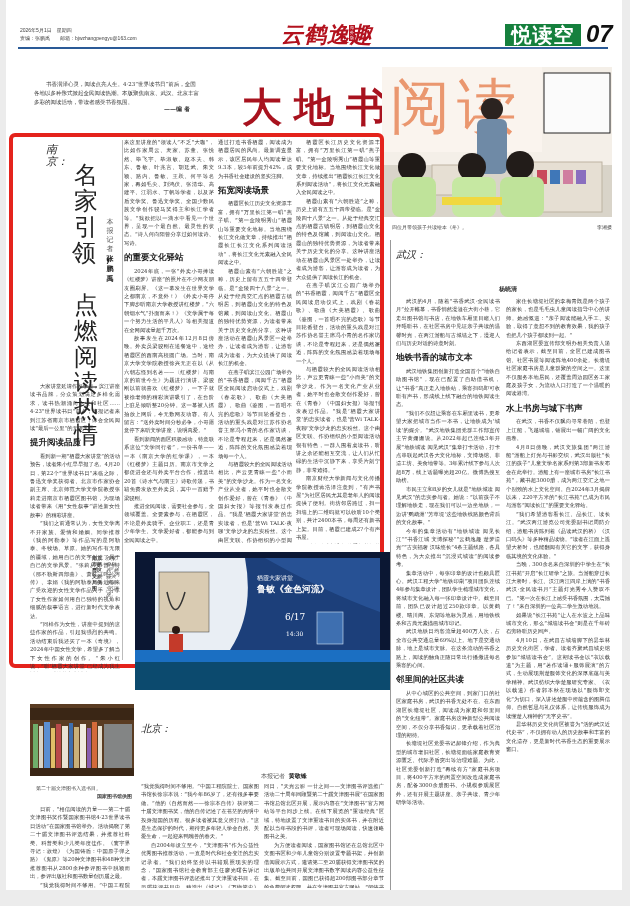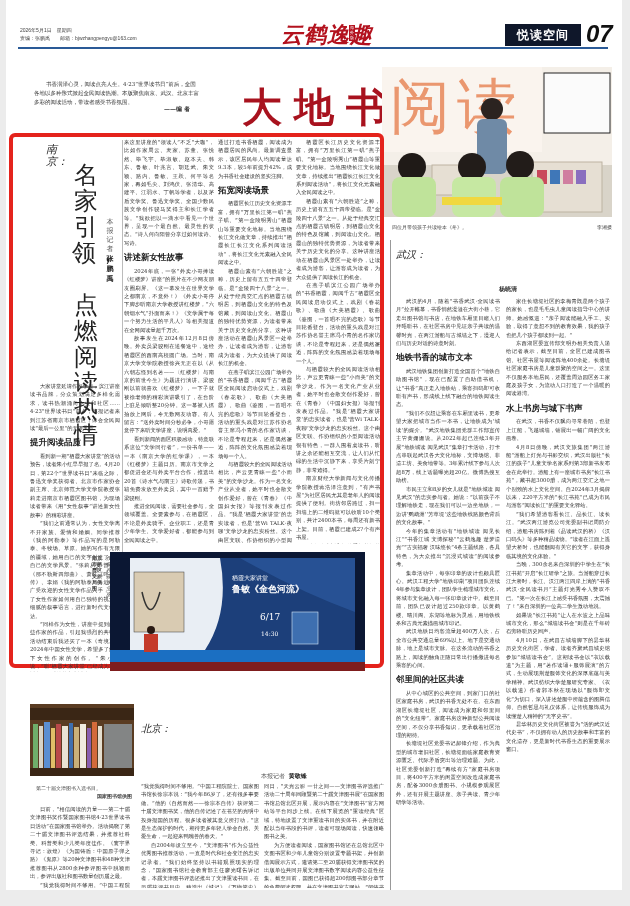--- a/index.html
+++ b/index.html
@@ -2,39 +2,39 @@
 <html><head>
 <meta charset="utf-8">
 <style>
 *{box-sizing:border-box;margin:0;padding:0}
 html,body{width:630px;height:906px;background:#e9e9e9;overflow:hidden}
 body{font-family:"DejaVu Serif","Liberation Serif",serif;color:#222}
 .page{position:absolute;left:0;top:0;width:630px;height:906px;background:#fff;border-left:6px solid #ececec;border-right:8px solid #ececec;overflow:hidden}
 .hdr{position:absolute;left:14px;top:26px;font-size:5px;line-height:8px;color:#444;font-family:"Liberation Sans",sans-serif}
 .masthead{position:absolute;left:275px;top:20px;font-size:22px;color:#b3121e;font-style:italic;font-weight:bold;font-family:"Liberation Serif",serif;letter-spacing:1px}
 .mast-badge{position:absolute;left:343px;top:25px;width:6px;height:16px;background:#b3121e;color:#fff;font-size:4px;line-height:5px;text-align:center}
-.section-tag{position:absolute;left:499px;top:24px;width:76px;height:22px;background:#0f172a;color:#fff;font-size:12px;font-weight:bold;line-height:22px;text-align:center;font-family:Liberation Serif, serif;letter-spacing:1px}
+.section-tag{position:absolute;left:499px;top:24px;width:76px;height:22px;background:#15803d;color:#fff;font-size:20px;font-weight:bold;line-height:22px;text-align:center;font-family:Liberation Serif, serif;letter-spacing:1px}
 .page-num{position:absolute;left:580px;top:20px;font-size:24px;font-weight:bold;font-style:italic;color:#111;font-family:"Liberation Sans",sans-serif}
 .hdr-rule{position:absolute;left:12px;top:47px;width:590px;height:2px;background:#2a5a97}
 .intro{position:absolute;left:28px;top:80px;width:165px;font-size:5.5px;line-height:9px;color:#333;text-indent:12px}
 .intro-sign{position:absolute;left:158px;top:105px;font-size:6px;color:#333;font-weight:bold}
 .big-title{position:absolute;left:236px;top:80px;font-size:40px;color:#a8121e;font-weight:bold;letter-spacing:12px;font-family:"DejaVu Serif",serif}
 .photo-top{position:absolute;left:376px;top:67px;width:230px;height:150px;overflow:hidden;background:#f3efe9}
 .photo-cap{position:absolute;left:386px;top:224px;font-size:5px;color:#444;width:220px}
 .photo-cap .cr{position:absolute;right:0;top:0}
 .vrule{position:absolute;background:#bbb;width:1px}
 .redbox{position:absolute;left:3px;top:133px;width:375px;height:535px;border:4px solid #e4231c;border-radius:6px}
 .nanjing-loc{position:absolute;left:40px;top:144px;width:12px;font-size:11px;line-height:12px;font-style:italic;color:#222}
 .vtitle{position:absolute;left:66px;top:162px;width:28px;font-size:24px;line-height:26px;color:#222;font-family:"DejaVu Sans",sans-serif;text-align:center}
 .vbyline{position:absolute;left:99px;top:218px;width:10px;font-size:7px;line-height:9px;color:#555;text-align:center}
 .vbyline b{color:#222}
 .col{position:absolute;font-size:5.3px;line-height:8.4px;color:#333;text-align:justify;overflow:hidden}
 .col p{text-indent:10px}
 .sub{font-weight:bold;font-size:8.5px;text-align:left;margin:6px 0 5px;color:#222;text-indent:0!important}
-.img-mid{position:absolute;left:104px;top:552px;width:255px;height:119px;overflow:hidden;background:#7f1d1d}
+.img-mid{position:absolute;left:129px;top:552px;width:255px;height:138px;overflow:hidden;background:#0c4a6e}
 .vcap{position:absolute;left:100px;top:555px;width:12px;font-size:5px;line-height:6px;color:#444;font-style:italic}
 .vcap2{position:absolute;left:86px;top:555px;width:10px;font-size:5px;line-height:6px;color:#444;font-weight:bold}
 .wuhan-loc{position:absolute;left:390px;top:248px;font-size:10px;font-style:italic;color:#222}
 .wuhan-title{position:absolute;left:402px;top:262px;font-size:16px;color:#222;font-family:"DejaVu Sans",sans-serif;letter-spacing:1px}
 .wuhan-by{position:absolute;left:493px;top:285px;font-size:6px;font-weight:bold;color:#333}
 .beijing-loc{position:absolute;left:135px;top:722px;font-size:10px;font-style:italic;color:#222}
 .beijing-title{position:absolute;left:158px;top:740px;font-size:17px;color:#222;font-family:"DejaVu Sans",sans-serif;letter-spacing:1px}
 .beijing-by{position:absolute;left:255px;top:772px;font-size:6px;color:#555}
 .beijing-by b{color:#222}
 .books-img{position:absolute;left:24px;top:704px;width:104px;height:72px;overflow:hidden;background:#6b4a2a}
@@ -108,21 +108,21 @@
     <p class="sub">提升阅读品质</p>
     <p>看到新一期“栖霞大家讲堂”的活动预告，读者朱小红早早报了名。4月20日，第22个“世界读书日”来临之际，鲁迅文学奖获得者、北京市作家协会副主席、北京师范大学文学院教授张莉走进南京市栖霞区图书馆，为现场读者带来《用“女性叙事”讲述新女性故事》的精彩讲座。</p>
     <p>“我们之前通常认为，女性文学离不开家族、爱情和婚姻。同学推荐《我的阿勒泰》等作品写的是阿勒泰、冬牧场、草原。她的写作有无限的疆域，她用自己的文字创造了属于自己的文学风景。”张莉从安·普兰特《那不勒斯四部曲》、萧红《呼兰河传》、李娟《我的阿勒泰》等近年来广受欢迎的女性文学作品入手，分享了女性作家如何用自己独特的视角和细腻的叙事语言，进行新时代文学表达。</p>
     <p>“同样作为女性，讲座中提到的这些作家的作品，引起我强烈的共鸣。活动结束后我还买了一本《奇境》，2024年中国女性文学，希望多了解当下女性作家的创作。”朱小红说，“听‘栖霞大家讲堂’已经成为我生活中不可或缺的文化活动。”</p>
 
   </div>
   <div class="vrule" style="left:116px;top:140px;height:520px"></div>
 
   <div class="col" style="left:118px;top:138px;width:90px;height:406px">
     <p style="text-indent:0">来这里讲座的“领读人”不乏“大咖”，比如作家周云、麦家、苏童、张悦然、毕飞宇、毕淑敏、赵本夫、韩东、鲁敏、叶兆言、胡廷武、朱文颖、路内、鲁敏、王跃、何平等名家，再如毛尖、刘鸿伏、张清华、高建平、江弱水、丁帆等学者，以及茅盾文学奖、鲁迅文学奖、全国少数民族文学创作骏马奖得主和长江学者等。“我欲把以一滴水中看见一个世界，呈现一个最自然、最灵性的状态。”诗人何向阳曾分享过如何读诗、写诗。</p>
-    <p class="sub">讲述新女性故事</p>
+    <p class="sub">的重要文化驿站</p>
     <p>2024年底，一张“外卖小哥捧读《红楼梦》讲座”的照片在不少网友朋友圈刷屏。《这一幕发生在世界文学之都南京，不意外！》《外卖小哥停下脚步听南京大学教授讲红楼梦，“六朝烟水气”扑面而来！》《文学属于每一个努力生活的平凡人》等相关报道在全网阅读量超千万次。</p>
     <p>故事发生在2024年12月8日傍晚。外卖员梁骏刚在送餐途中，途经栖霞区的西南高校圆广场。当时，南京大学文学院教授徐兴无正在以《从六朝志怪到名著——〈红楼梦〉与南京的前世今生》为题进行演讲。梁骏刚以前就喜欢《红楼梦》，一下子就被徐老师的精彩演讲吸引了，在台阶上驻足倾听整20分钟。这一幕被人抓拍放上网后，令无数网友动容。有人留言：“送外卖时间分秒必争，小哥愿意停下来听文学讲座，说明真爱。”</p>
     <p>看到新闻的西区积极感动，特意联系这位“文学同行者”，一份书单——一本《南京大学的红学课》，一本《红楼梦》主题日历。南京市文学之都促进会还与外卖平台合作，推选出20首《诗水气与南王》诗歌传递，书籍免费发放至外卖员，其中一首赠予梁骏刚。</p>
     <p>推进全民阅读，需要社会参与，全领域覆盖。全要素参与，在栖霞区，不论是外卖骑手、企业职工，还是青少年学生、文学爱好者，都能参与到全民阅读之中。</p>
 
   </div>
 
   <div class="col" style="left:212px;top:138px;width:74px;height:406px">
     <p style="text-indent:0">通过打造书香栖霞，阅读成为栖霞居民的风尚。最新调查显示，该区居民年人均阅读量达9.3本，较5年前提升42%，成为书香社会建设的坚实注脚。</p>
     <p class="sub">拓宽阅读场景</p>

